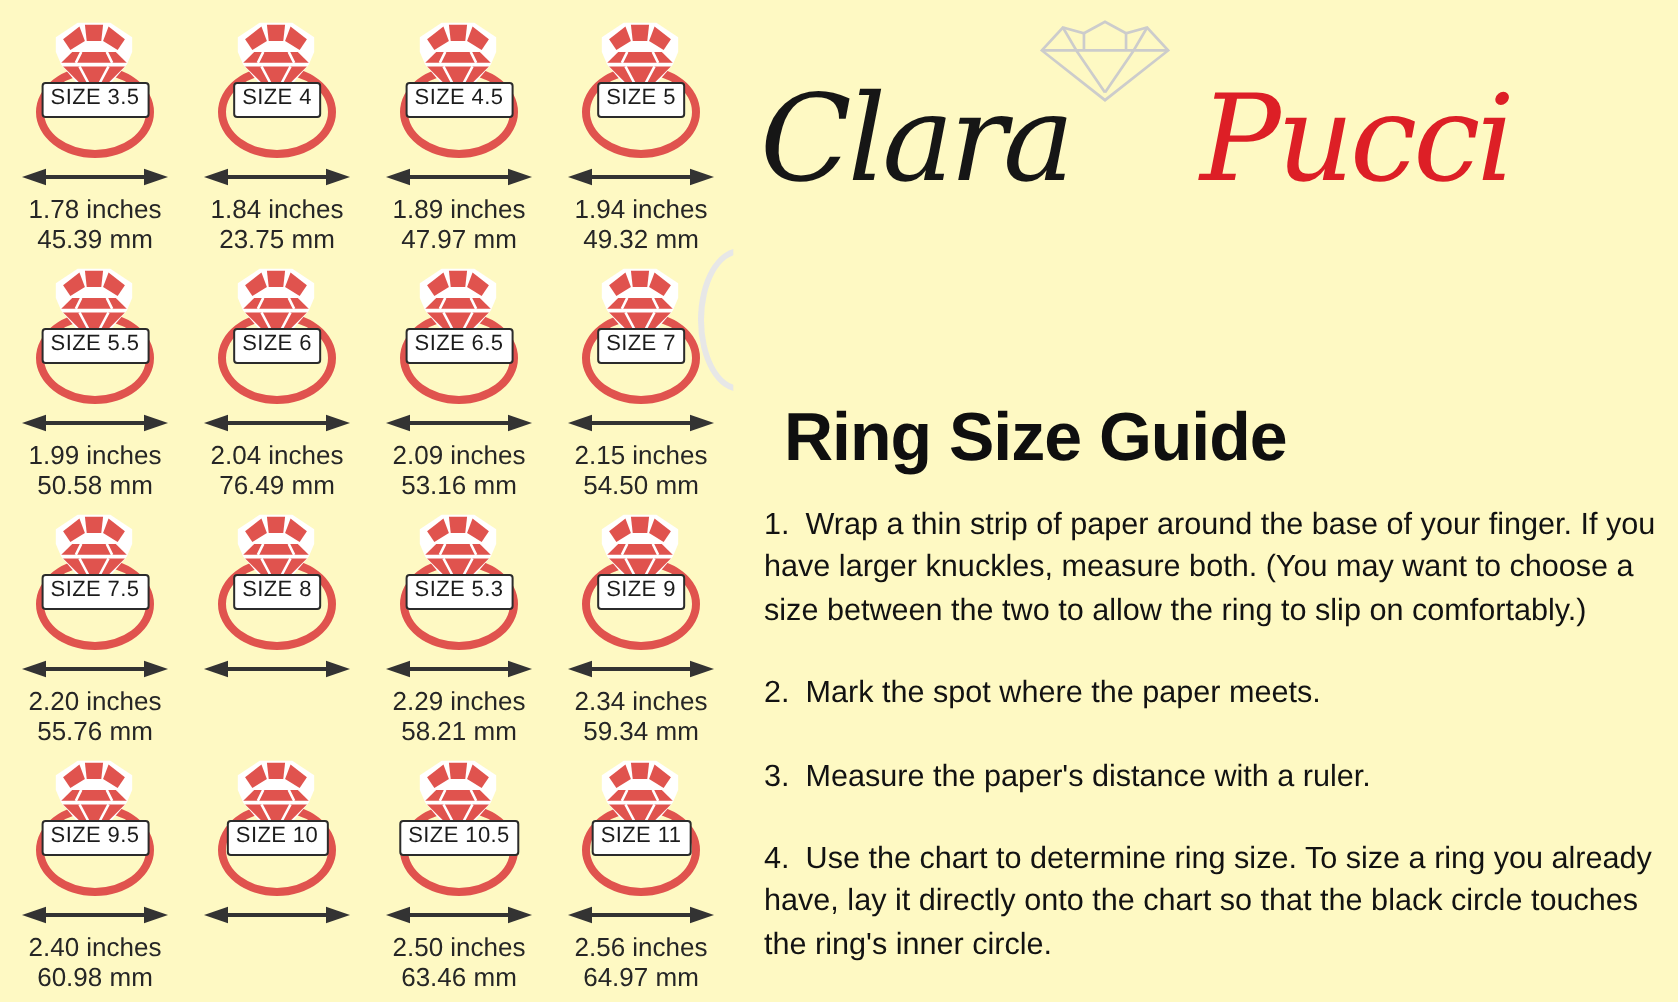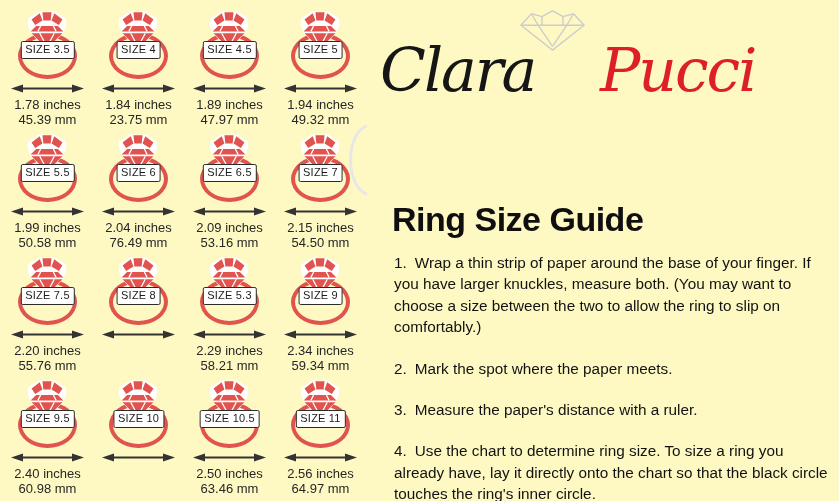--- a/index.html
+++ b/index.html
@@ -69,21 +69,21 @@
   .pucci{left:220px;color:var(--brand-red);}
 
   .title{
     position:absolute;left:2px;top:188px;margin:12px;
     font-size:34px;font-weight:bold;color:#0f0f0f;letter-spacing:-.5px;
   }
   .steps{
     position:absolute;left:4px;top:252px;width:453px;
     font-size:15.3px;line-height:1.4;color:var(--ink);
   }
-  .step{margin:0 0 20px 12px;}
+  .step{margin:0 0 20px 0;}
   .num{padding-right:8px;}
 </style>
 </head>
 <body>
 
 <div class="canvas">
 
   <div class="grid">
 
       <div class="cell">

